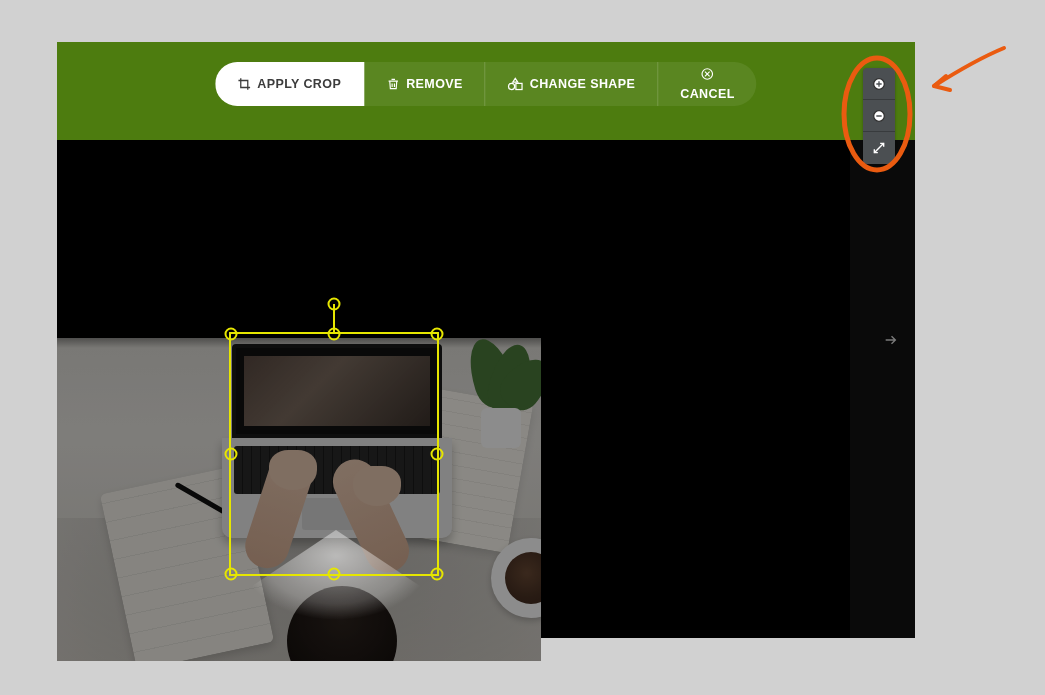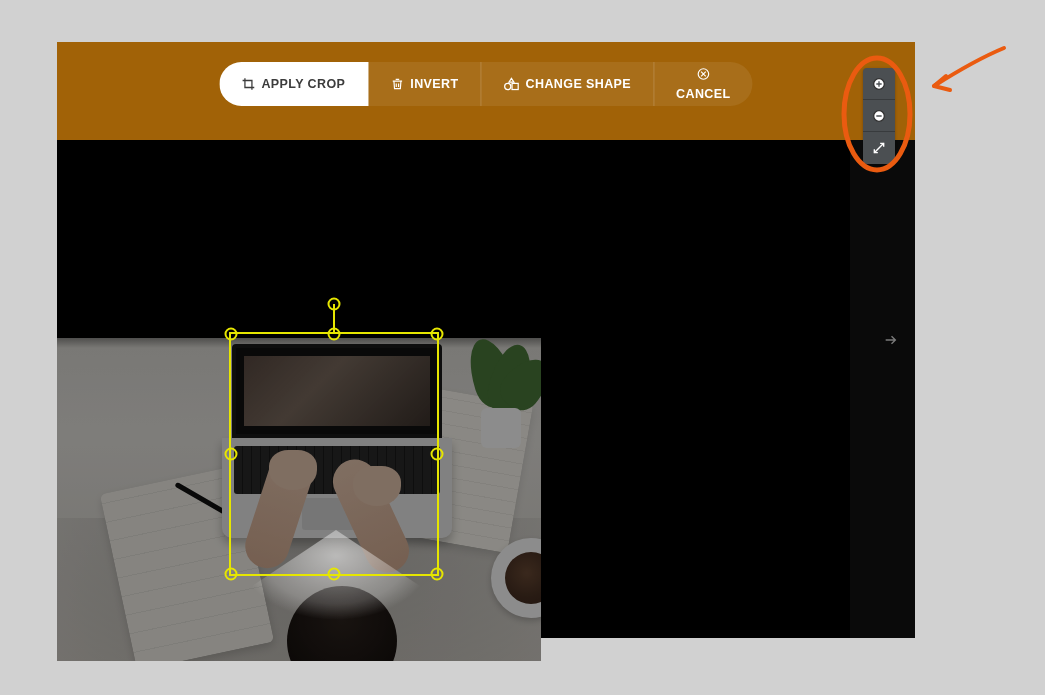--- a/index.html
+++ b/index.html
@@ -16,21 +16,21 @@
     left: 57px;
     top: 42px;
     width: 858px;
     height: 596px;
     background: #0a0a0a;
   }
   .toolbar-band {
     position: absolute;
     left: 0; top: 0; right: 0;
     height: 98px;
-    background: #a16207;
+    background: #4d7c0f;
   }
   .toolbar {
     position: absolute;
     top: 20px;
     left: 50%;
     transform: translateX(-50%);
     display: flex;
     background: rgba(255,255,255,0.08);
     border-radius: 24px;
     height: 44px;
@@ -272,21 +272,21 @@
           </svg>
         <span>APPLY CROP</span>
       </div>
       <div class="tb-btn">
         <svg width="14" height="14" viewBox="0 0 24 24" fill="none" stroke="#fff" stroke-width="2">
             <path d="M4 7h16"></path>
             <path d="M9 4h6"></path>
             <path d="M6 7l1 13h10l1-13"></path>
             <path d="M10 11v6M14 11v6"></path>
           </svg>
-        <span>INVERT</span>
+        <span>REMOVE</span>
       </div>
       <div class="tb-btn">
         <svg width="16" height="14" viewBox="0 0 26 22" fill="none" stroke="#fff" stroke-width="2">
             <circle cx="7" cy="15" r="5"></circle>
             <rect x="14" y="10" width="10" height="10"></rect>
             <path d="M13 2l4 6h-8z"></path>
           </svg>
         <span>CHANGE SHAPE</span>
       </div>
       <div class="tb-btn">

